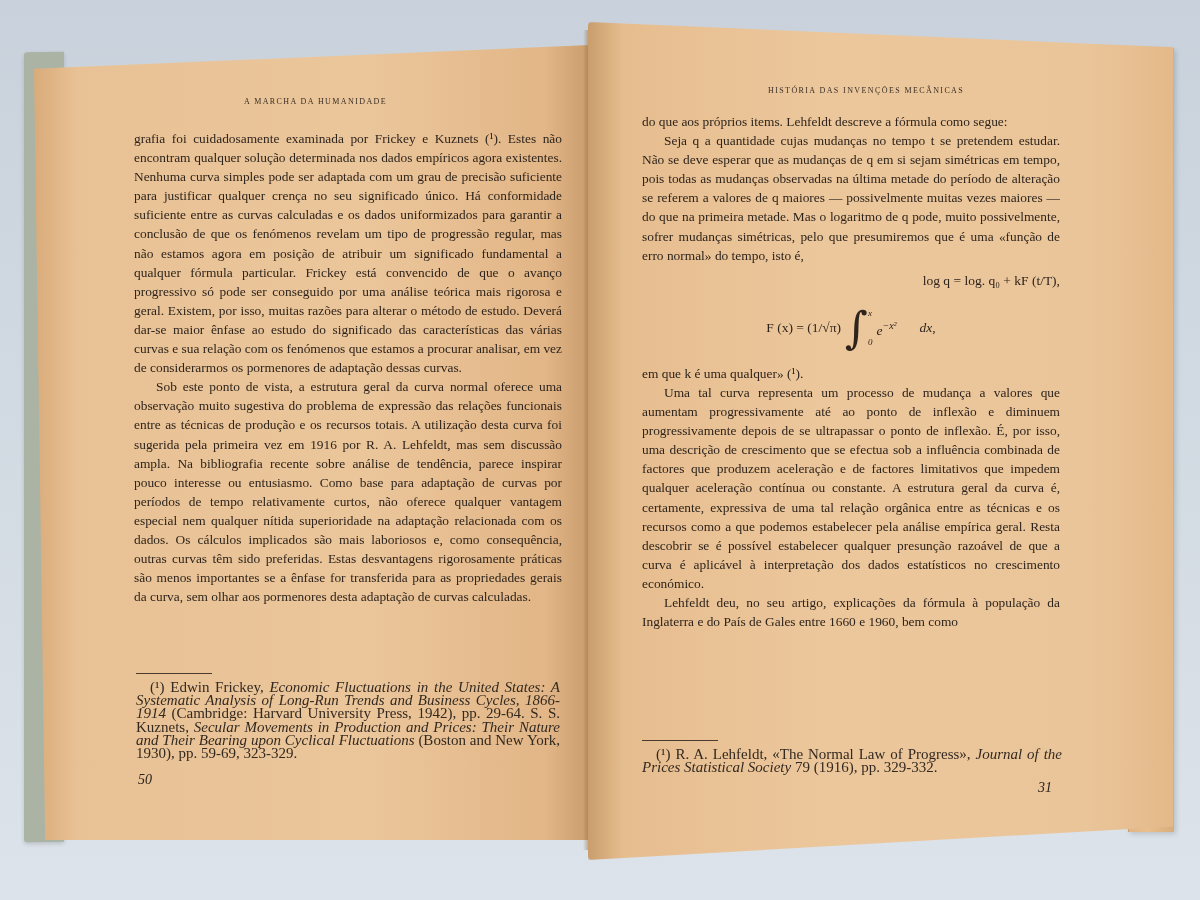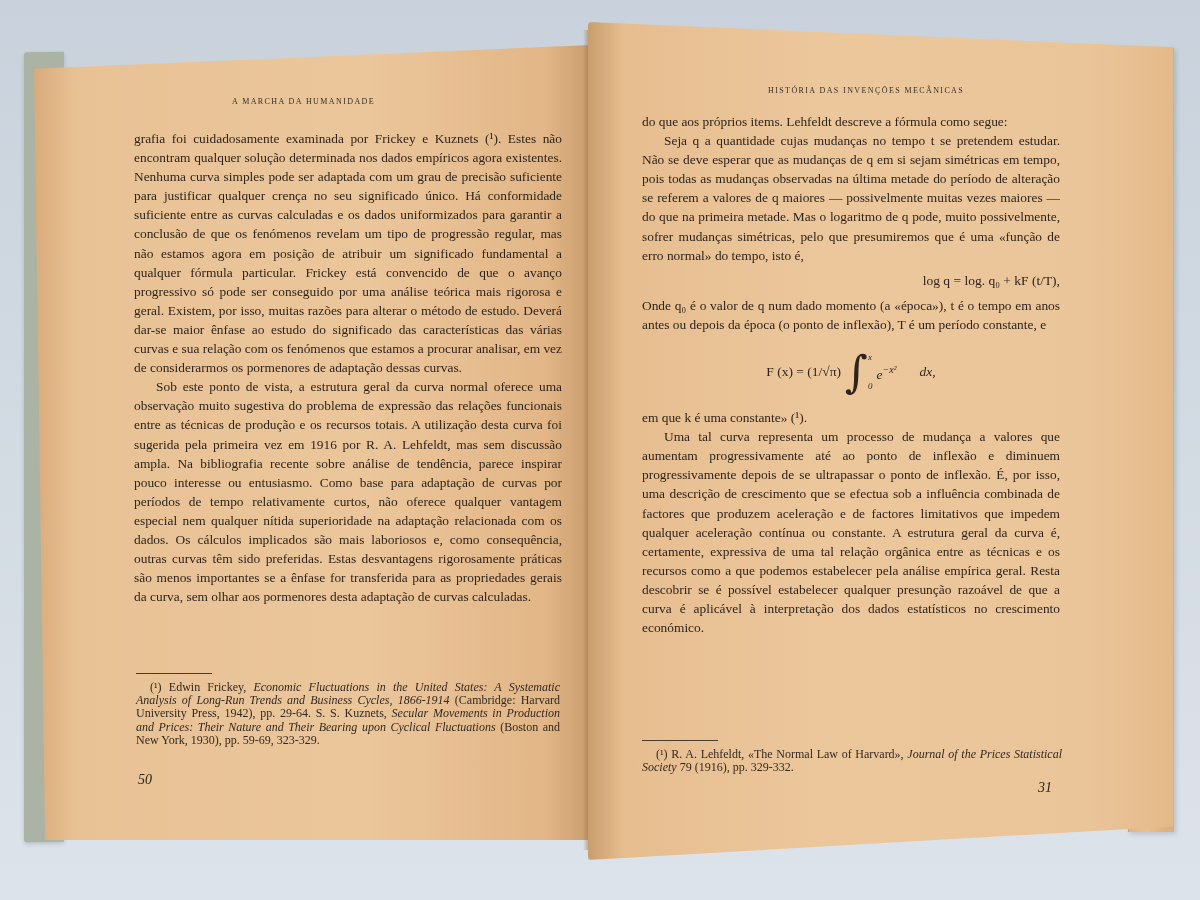--- a/index.html
+++ b/index.html
@@ -51,33 +51,33 @@
     }
     .text-block p { margin:0; }
     .text-block p.indent { text-indent:22px; }
     .formula { text-align:right; margin:6px 0; font-size:13.5px; }
     .integral-formula { display:flex; align-items:center; justify-content:center; margin:14px 0 12px; font-size:13.5px; gap:4px; }
     .integral-sign { font-size:44px; line-height:40px; font-family:"DejaVu Serif", serif; }
     .limits { display:flex; flex-direction:column; justify-content:space-between; height:48px; font-size:9px; font-style:italic; margin-left:-4px; }
     .sup { font-size:10px; vertical-align:super; font-style:italic; }
     .footnote-rule { position:absolute; height:1px; background:#4a3b2e; width:76px; }
     .footnote {
-      position:absolute; font-size:12px; line-height:13.2px; text-align:justify; color:#332920;font-family:Liberation Serif, serif;
+      position:absolute; font-size:15px; line-height:13.2px; text-align:justify; color:#332920;font-family:Liberation Serif, serif;
     }
     .page-number { position:absolute; font-size:14px; font-style:italic; color:#2c221a; }
     i.it { font-style:italic; }
   </style>
 </head>
 <body>
 
 <div class="cover-edge"></div>
 <div class="page-stack"></div>
 
 <div class="page page-left">
-  <div class="running-head" style="left:198px; top:52px;text-align:right;">A MARCHA DA HUMANIDADE</div>
+  <div class="running-head" style="left:210px; top:52px;text-align:right;">A MARCHA DA HUMANIDADE</div>
 
   <div class="text-block" style="left:100px; top:84px; width:428px;">
     <p>grafia foi cuidadosamente examinada por Frickey e Kuznets (¹). Estes não encontram qualquer solução determinada nos dados empíricos agora existentes. Nenhuma curva simples pode ser adaptada com um grau de precisão suficiente para justificar qualquer crença no seu significado único. Há conformidade suficiente entre as curvas calculadas e os dados uniformizados para garantir a conclusão de que os fenómenos revelam um tipo de progressão regular, mas não estamos agora em posição de atribuir um significado fundamental a qualquer fórmula particular. Frickey está convencido de que o avanço progressivo só pode ser conseguido por uma análise teórica mais rigorosa e geral. Existem, por isso, muitas razões para alterar o método de estudo. Deverá dar-se maior ênfase ao estudo do significado das características das várias curvas e sua relação com os fenómenos que estamos a procurar analisar, em vez de considerarmos os pormenores de adaptação dessas curvas.</p>
     <p class="indent">Sob este ponto de vista, a estrutura geral da curva normal oferece uma observação muito sugestiva do problema de expressão das relações funcionais entre as técnicas de produção e os recursos totais. A utilização desta curva foi sugerida pela primeira vez em 1916 por R. A. Lehfeldt, mas sem discussão ampla. Na bibliografia recente sobre análise de tendência, parece inspirar pouco interesse ou entusiasmo. Como base para adaptação de curvas por períodos de tempo relativamente curtos, não oferece qualquer vantagem especial nem qualquer nítida superioridade na adaptação relacionada com os dados. Os cálculos implicados são mais laboriosos e, como consequência, outras curvas têm sido preferidas. Estas desvantagens rigorosamente práticas são menos importantes se a ênfase for transferida para as propriedades gerais da curva, sem olhar aos pormenores desta adaptação de curvas calculadas.</p>
   </div>
 
   <div class="footnote-rule" style="left:102px; top:628px;"></div>
   <div class="footnote" style="left:102px; top:636px; width:424px;">
     <span style="padding-left:14px;">(¹)</span>
     <span>Edwin Frickey,</span>
@@ -92,37 +92,37 @@
 
 <div class="gutter"></div>
 
 <div class="page page-right">
   <div class="running-head" style="left:180px; top:64px;">HISTÓRIA DAS INVENÇÕES MECÂNICAS</div>
 
   <div class="text-block" style="left:54px; top:90px; width:418px;">
     <p>do que aos próprios items. Lehfeldt descreve a fórmula como segue:</p>
     <p class="indent">Seja q a quantidade cujas mudanças no tempo t se pretendem estudar. Não se deve esperar que as mudanças de q em si sejam simétricas em tempo, pois todas as mudanças observadas na última metade do período de alteração se referem a valores de q maiores — possivelmente muitas vezes maiores — do que na primeira metade. Mas o logaritmo de q pode, muito possivelmente, sofrer mudanças simétricas, pelo que presumiremos que é uma «função de erro normal» do tempo, isto é,</p>
     <div class="formula">log q = log. q₀ + kF (t/T),</div>
-    <p>Onde q₀ é o valor de q num dado momento (a «época»), t é o tempo em anos antes ou depois da época (o ponto de inflexão), T é um período constante, e</p>
     <div class="integral-formula">
       <span>F (x) = (1/√π)</span>
       <span class="integral-sign">∫</span>
       <span class="limits">
         <span>x</span>
         <span>0</span>
       </span>
       <span><i class="it">e</i><span class="sup">−x²</span></span>
       <i class="it" style="margin-left:19px;">dx,</i>
     </div>
-    <p>em que k é uma constante» (¹).</p>
+    <p>em que k é uma qualquer» (¹).</p>
     <p class="indent">Uma tal curva representa um processo de mudança a valores que aumentam progressivamente até ao ponto de inflexão e diminuem progressivamente depois de se ultrapassar o ponto de inflexão. É, por isso, uma descrição de crescimento que se efectua sob a influência combinada de factores que produzem aceleração e de factores limitativos que impedem qualquer aceleração contínua ou constante. A estrutura geral da curva é, certamente, expressiva de uma tal relação orgânica entre as técnicas e os recursos como a que podemos estabelecer pela análise empírica geral. Resta descobrir se é possível estabelecer qualquer presunção razoável de que a curva é aplicável à interpretação dos dados estatísticos no crescimento económico.</p>
+    <p class="indent">Lehfeldt deu, no seu artigo, explicações da fórmula à população da Inglaterra e do País de Gales entre 1660 e 1960, bem como</p>
   </div>
 
   <div class="footnote-rule" style="left:54px; top:718px;"></div>
   <div class="footnote" style="left:54px; top:726px; width:420px;">
     <span style="padding-left:14px;">(¹)</span>
-    <span>R. A. Lehfeldt, «The Normal Law of Harvard»,</span>
+    <span>R. A. Lehfeldt, «The Normal Law of Progress»,</span>
     <i class="it">Journal of the Prices Statistical Society</i>
     <span>79 (1916), pp. 329-332.</span>
   </div>
 
   <div class="page-number" style="left:450px; top:758px;text-align:center;">31</div>
 </div>
 
 </body></html>

